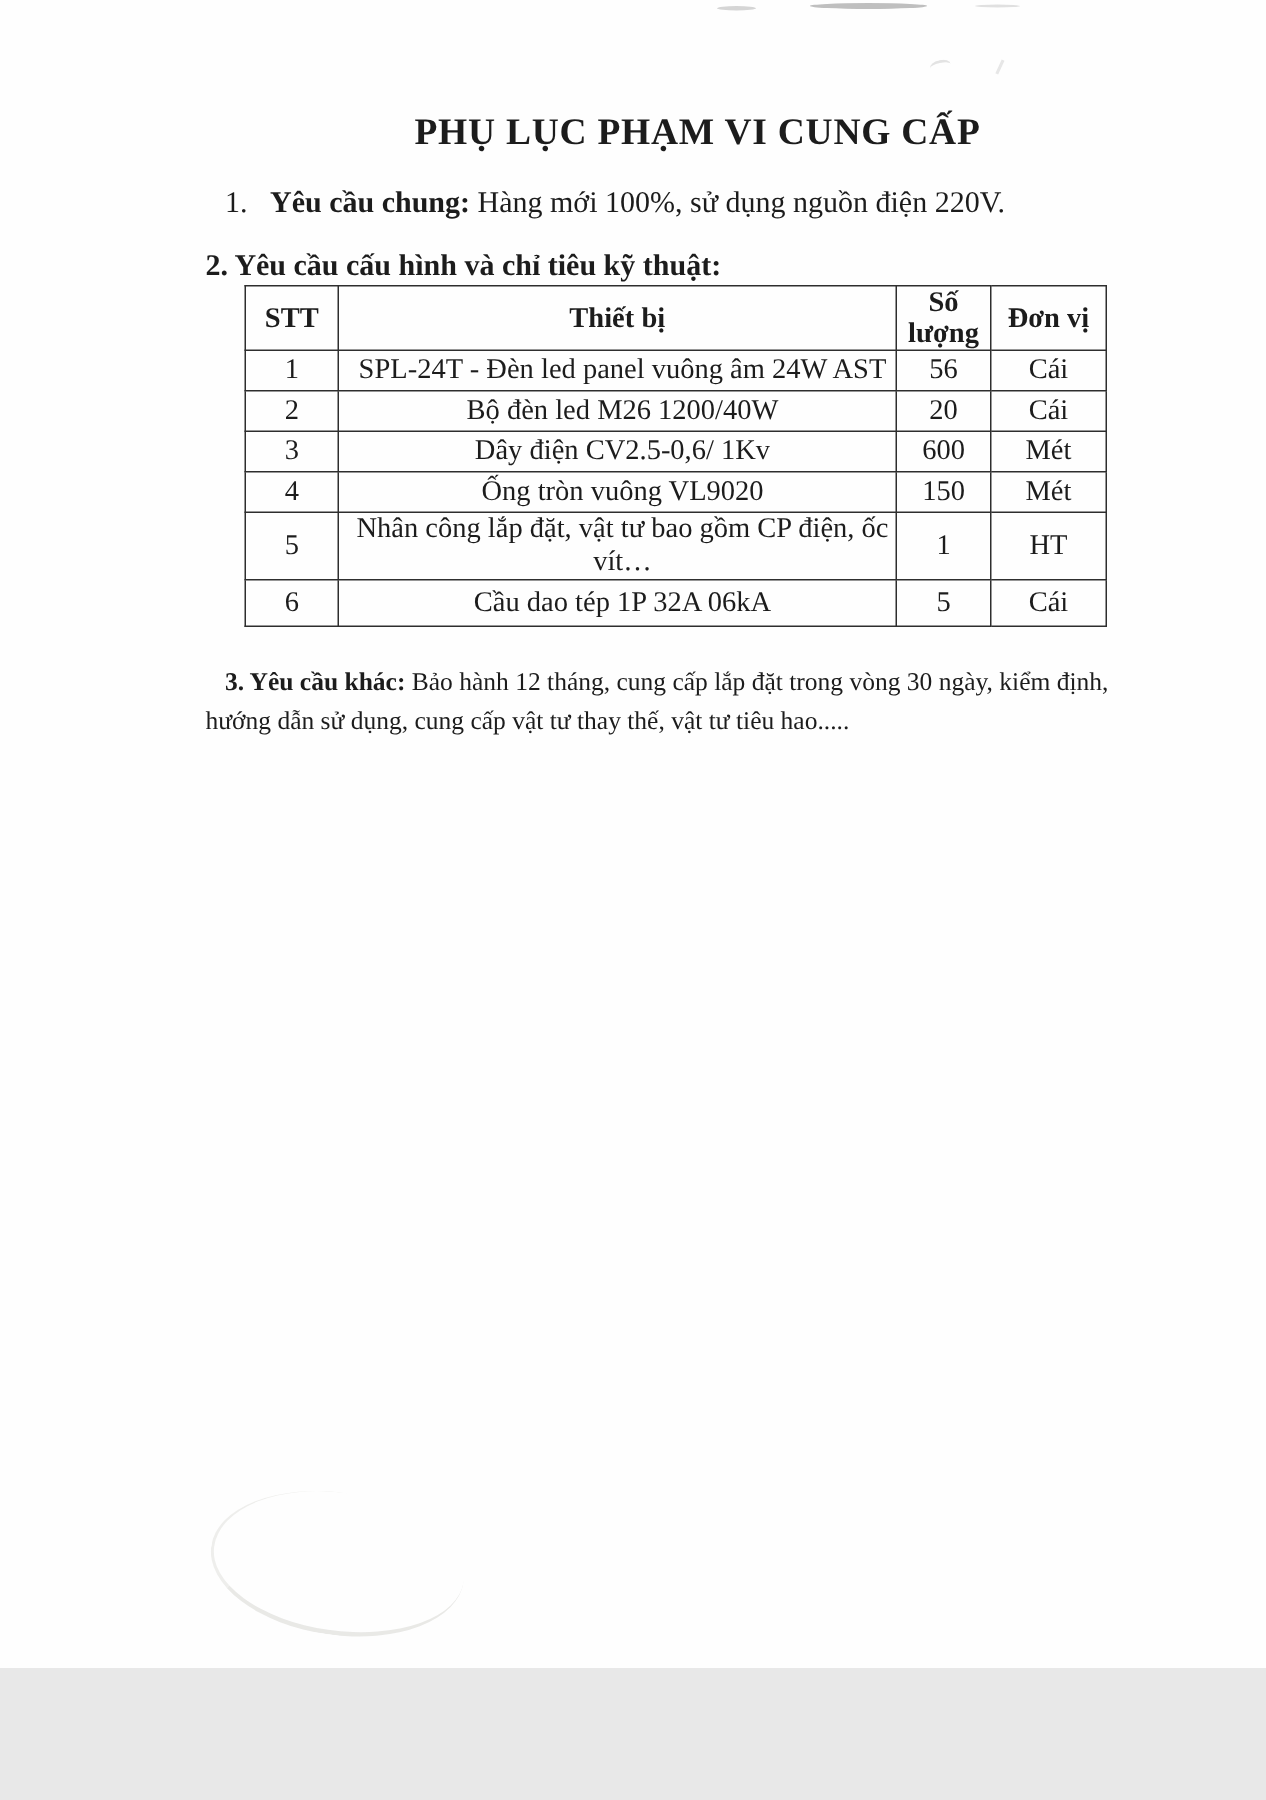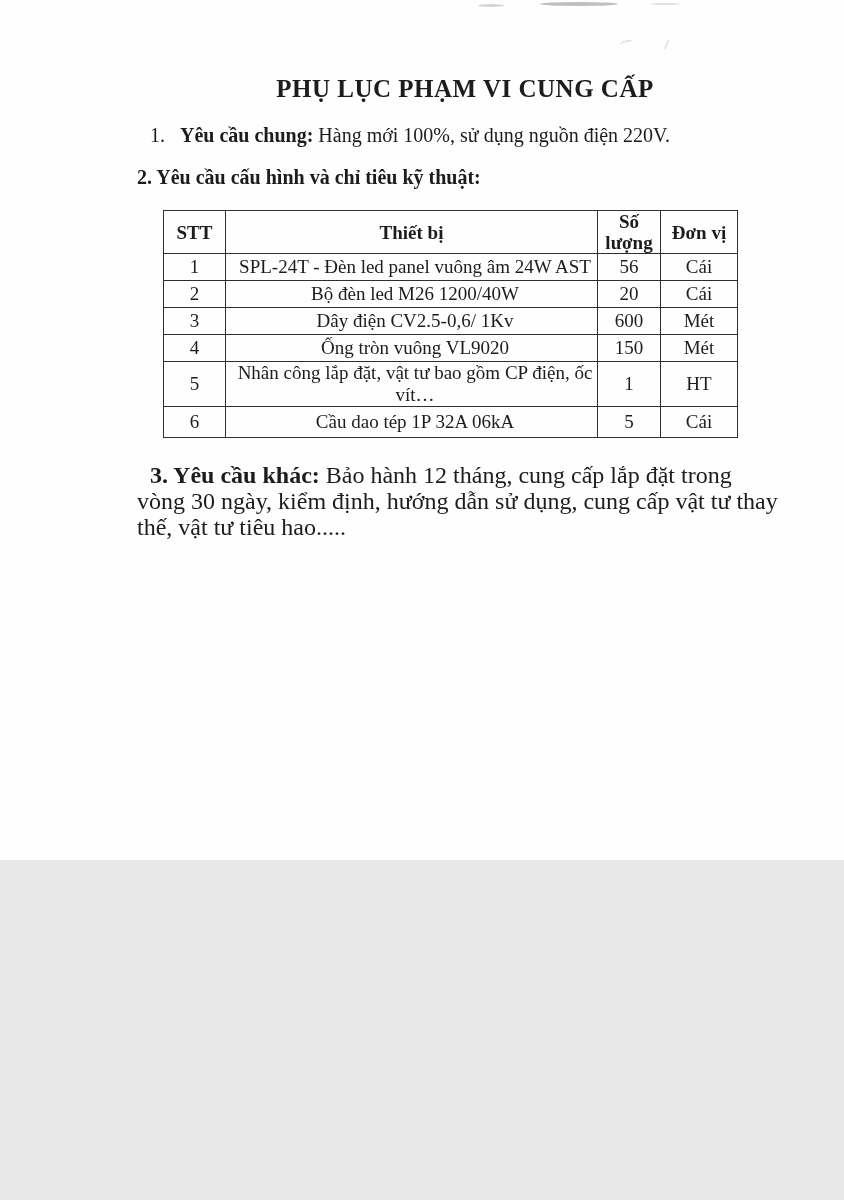--- a/index.html
+++ b/index.html
@@ -1,20 +1,20 @@
 <!DOCTYPE html>
 <html><head>
 <meta charset="utf-8">
 <style>
   * { margin: 0; padding: 0; box-sizing: border-box; }
   html, body { background: #e8e8e8; }
   .page {
     position: relative;
     width: 844px;
-    height: 860px;
+    height: 1112px;
     background: #fefefe;
     font-family: "Liberation Serif", "DejaVu Serif", serif;
     color: #1c1c1c;
     overflow: hidden;
   }
   
   .scan-artifact { position: absolute; pointer-events: none; }
   .a1 { top: 2px; left: 540px; width: 78px; height: 4px; background: #8a8a8a; border-radius: 50%; opacity: .55; }
   .a2 { top: 4px; left: 478px; width: 26px; height: 3px; background: #a5a5a5; border-radius: 50%; opacity: .45; }
   .a3 { top: 3px; left: 650px; width: 30px; height: 2px; background: #b5b5b5; border-radius: 50%; opacity: .4; }
@@ -35,21 +35,21 @@
     font-size: 25px;
     font-weight: bold;
     letter-spacing: .5px;
     line-height: 30px;
   }
   .section { font-size: 20px; line-height: 25px; font-family: Liberation Serif, serif; }
   .item1 { margin: 19px 0 0 150px; }
   .item1 .num { display: inline-block; margin-right: 10px; }
   .item2 { margin: 17px 0 0 137px; font-weight: bold; }
   .supply-table {
-    margin: 20px 0 0 163px;
+    margin: 0 0 0 163px;
     border-collapse: collapse;
     width: 574px;
     font-size: 19px;
     table-layout: fixed;
     padding-left: 40px;
   }
   .supply-table th, .supply-table td {
     border: 1.7px solid #2e2e2e;
     vertical-align: middle;
     text-align: center;
@@ -57,21 +57,21 @@
   }
   .supply-table th { font-size: 19px; line-height: 21px; height: 40px; font-weight: bold; }
   .supply-table td { height: 27px; }
   .supply-table td.device { text-align: center; padding-left: 9px; }
   .supply-table tbody tr:nth-child(5) td { height: 33px; }
   .supply-table tbody tr:nth-child(6) td { height: 31px; }
   .item3 {
     margin: 24px 0 0 137px;
     width: 645px;
     text-indent: 13px;
-    font-size: 24px;
+    font-size: 17px;
     line-height: 26px;
   }
 </style>
 </head>
 <body>
 
 <div class="page">
 
   <div class="scan-artifact a1"></div>
   <div class="scan-artifact a2"></div>

